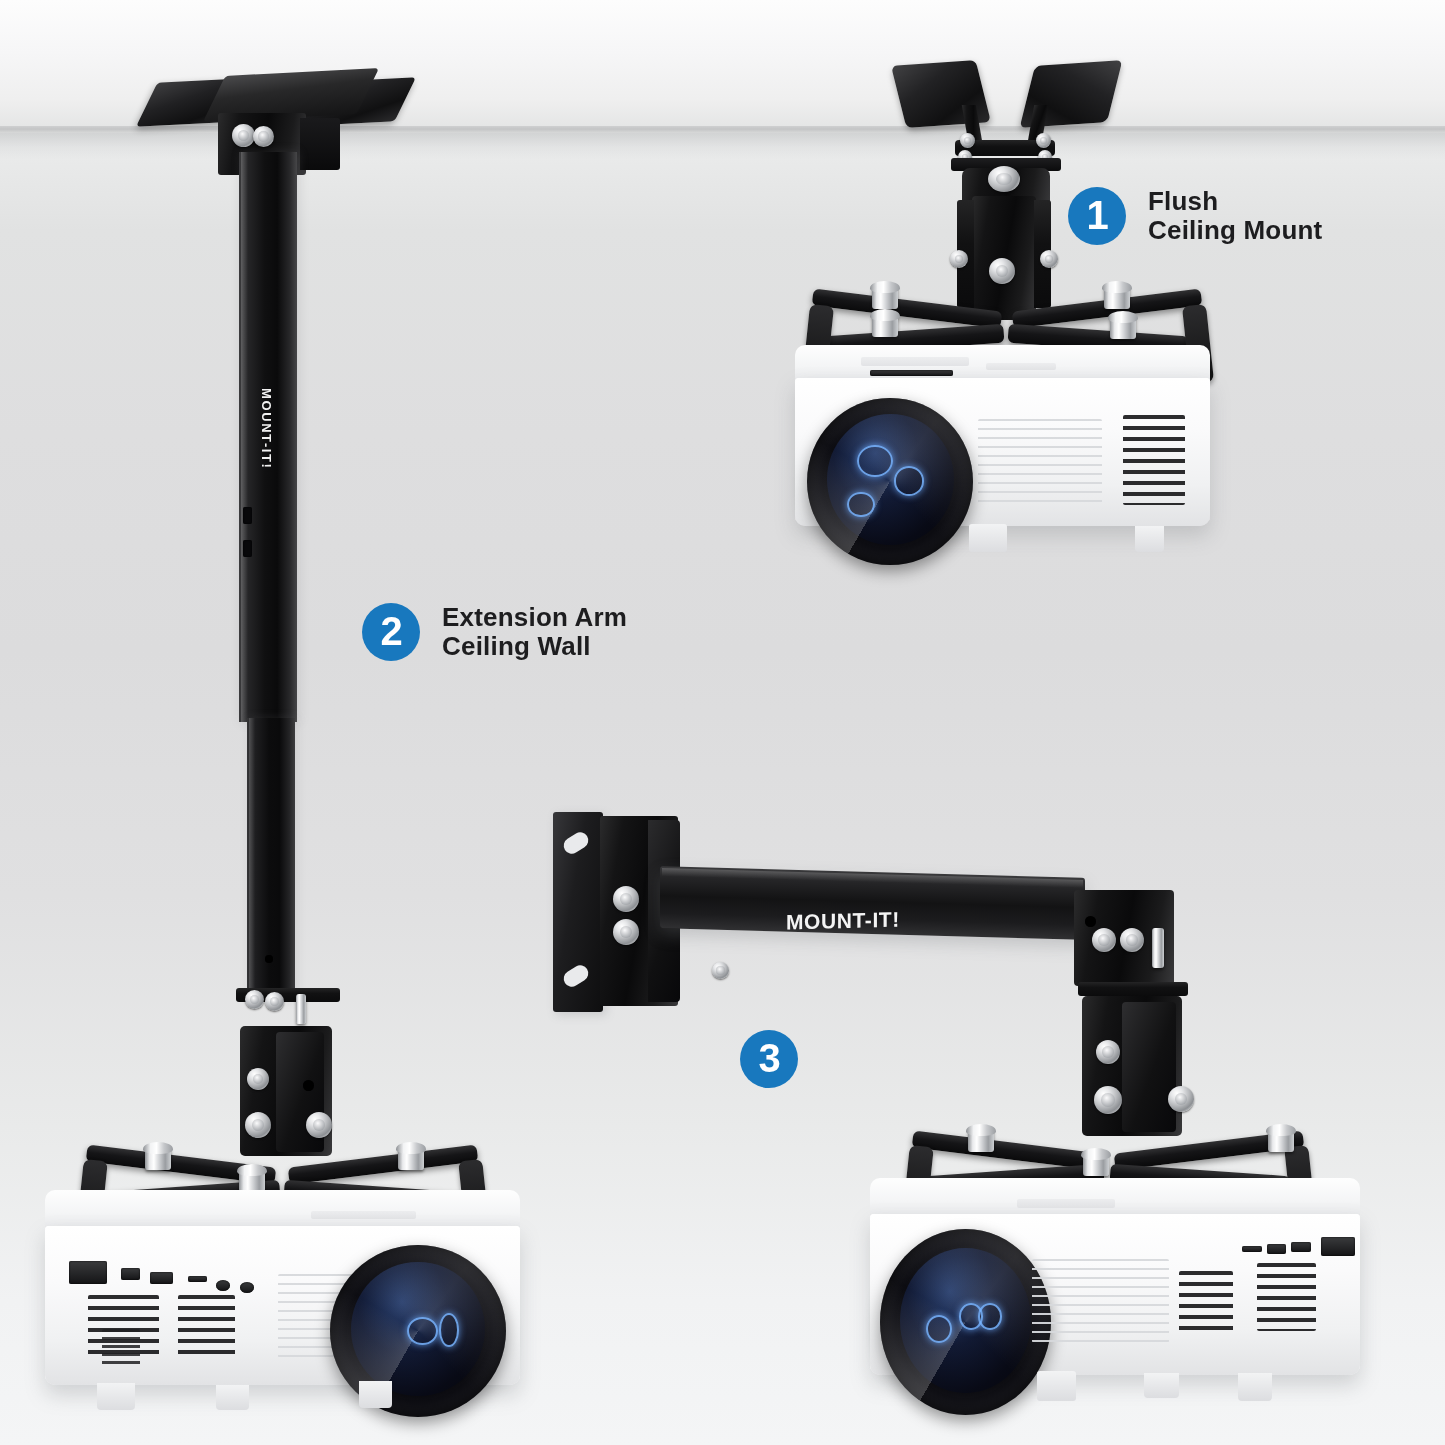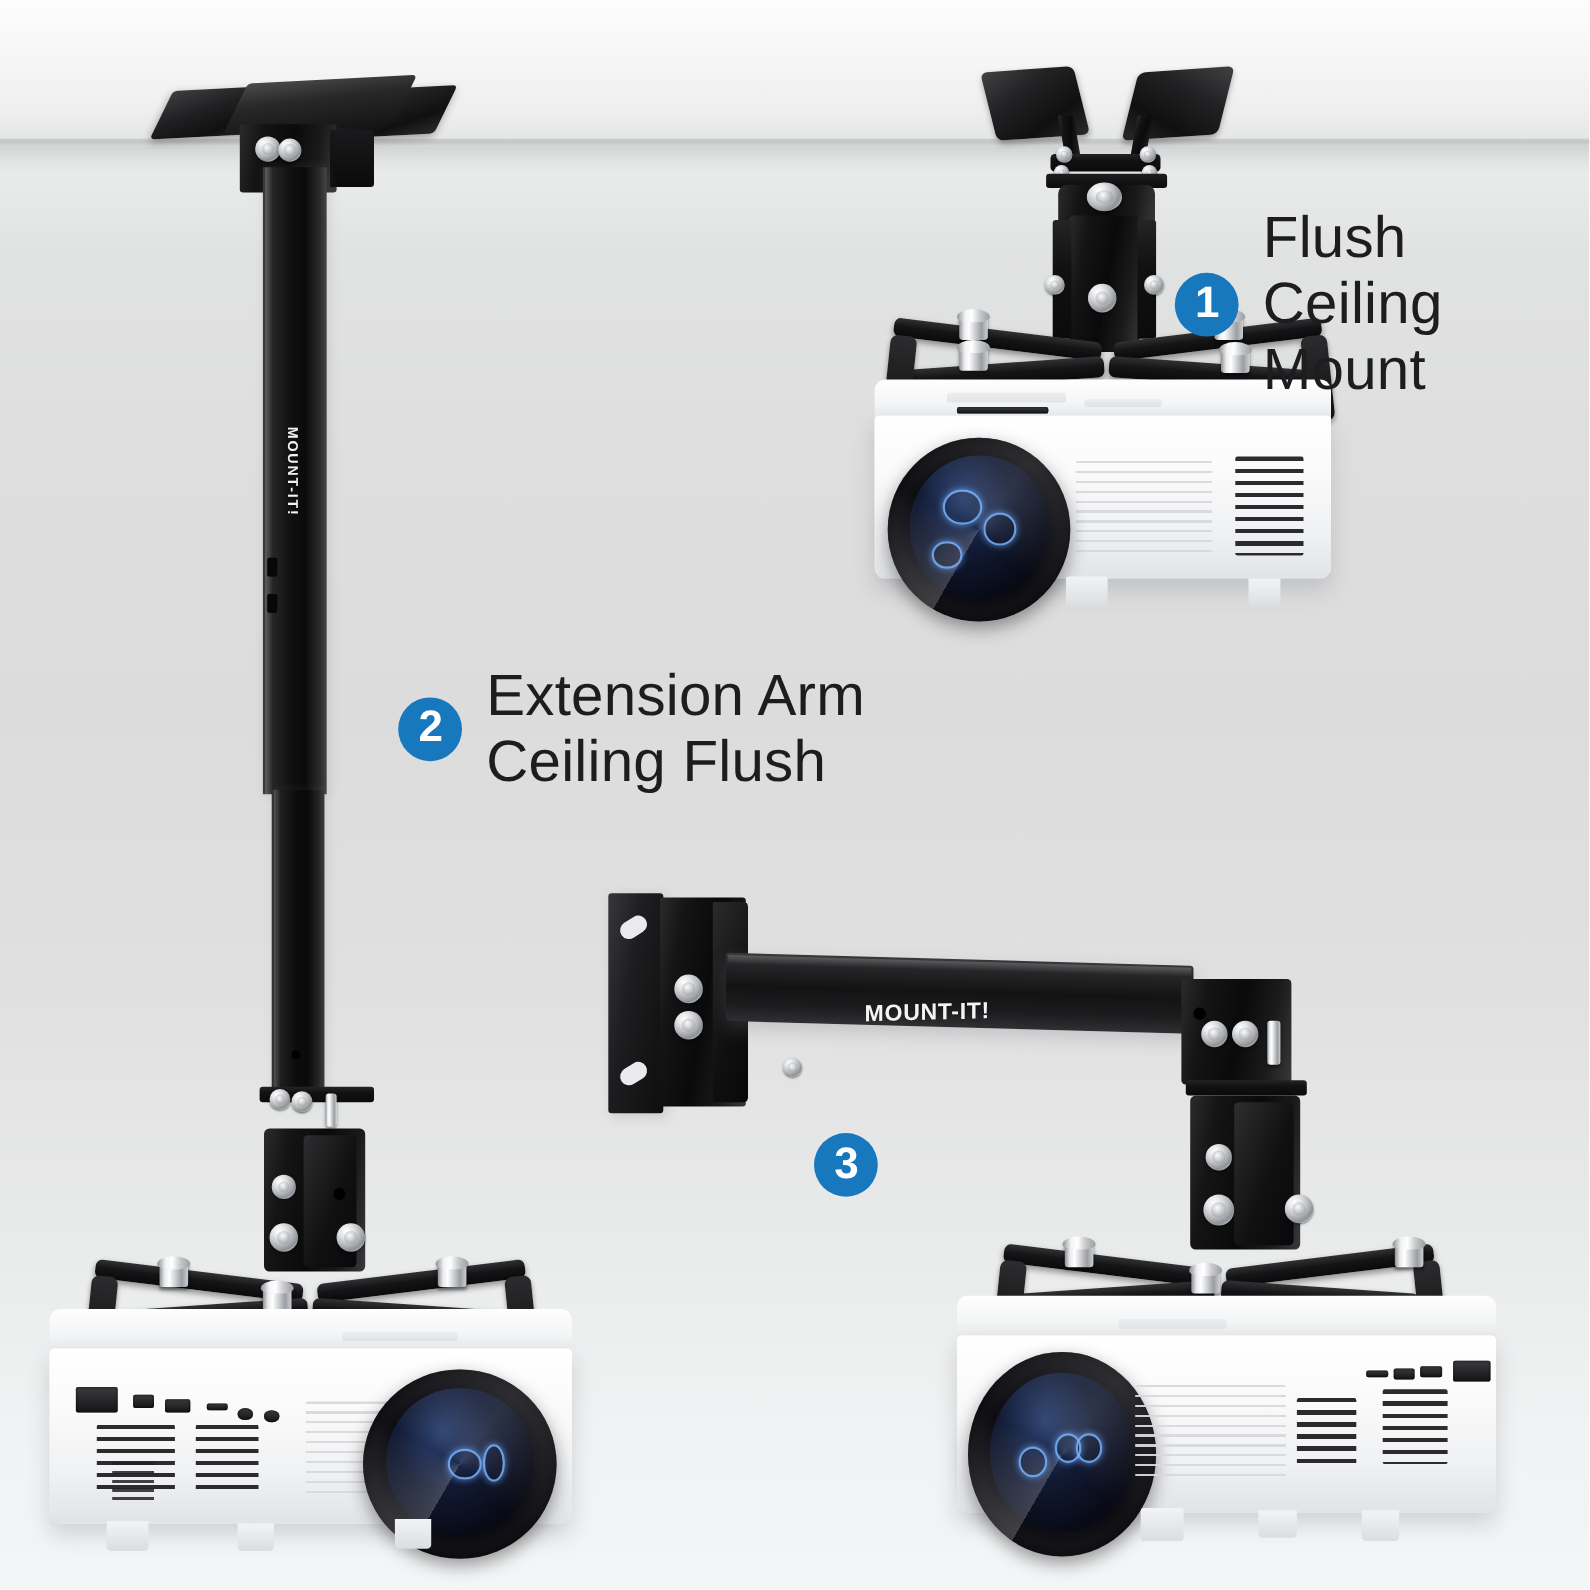--- a/index.html
+++ b/index.html
@@ -69,21 +69,21 @@
   
   .arm{position:absolute;background:linear-gradient(180deg,#313133 0%,#151517 45%,#0a0a0b 100%);border-radius:6px;box-shadow:0 3px 6px rgba(0,0,0,.4);}
   .arm-tip{position:absolute;background:linear-gradient(180deg,#2c2c2e,#101011);border-radius:7px;box-shadow:0 3px 5px rgba(0,0,0,.38);}
 
   
   .callout{position:absolute;display:flex;align-items:center;gap:22px;}
   .badge{width:58px;height:58px;border-radius:50%;flex:0 0 58px;
     display:flex;align-items:center;justify-content:center;
     color:#ffffff;font-size:40px;font-weight:bold;line-height:1;
     letter-spacing:-1px;padding-bottom:3px;box-sizing:border-box;}
-  .callout-text{font-size:53px;line-height:1.13;color:#1d1d1f;font-weight:400;white-space:pre-line;letter-spacing:.2px;}
+  .callout-text{font-size:26px;line-height:1.13;color:#1d1d1f;font-weight:700;white-space:pre-line;letter-spacing:.2px;}
 
   .brand-v{position:absolute;color:#f2f2f2;font-size:13px;font-weight:bold;letter-spacing:1.6px;
     transform:rotate(90deg);transform-origin:left top;white-space:nowrap;}
   .brand-h{position:absolute;color:#f4f4f4;font-size:21px;font-weight:bold;letter-spacing:.6px;white-space:nowrap;
     transform:skewY(-1.4deg);}
 </style>
 </head>
 <body>
 
 <div id="stage">
@@ -247,21 +247,21 @@
         <div class="lens-glow" style="left:62%;top:40%;width:9%;height:17%;border-radius:50%;"></div>
       </div>
       <div class="foot" style="left:11%;top:92%;width:8%;height:13%;"></div>
       <div class="foot" style="left:36%;top:93%;width:7%;height:12%;"></div>
       <div class="foot" style="left:66%;top:91%;width:7%;height:13%;"></div>
     </div>
 
     <div class="callout" style="left:362px;top:603px;">
       <div class="badge" style="background:#1878be;">2</div>
       <div class="callout-text">Extension Arm
-Ceiling Flush</div>
+Ceiling Wall</div>
     </div>
   </div>
 
   <div>
 
     <div class="blk-flat" style="left:553px;top:812px;width:50px;height:200px;border-radius:3px;
                 background:linear-gradient(100deg,#37373a 0%,#1d1d1f 40%,#0e0e0f 100%);box-shadow:3px 3px 10px rgba(120,122,126,.25);"></div>
     <div style="position:absolute;left:563px;top:835px;width:26px;height:16px;border-radius:9px;
                 background:#e9eaec;transform:rotate(-32deg);"></div>
     <div style="position:absolute;left:563px;top:968px;width:26px;height:16px;border-radius:9px;

